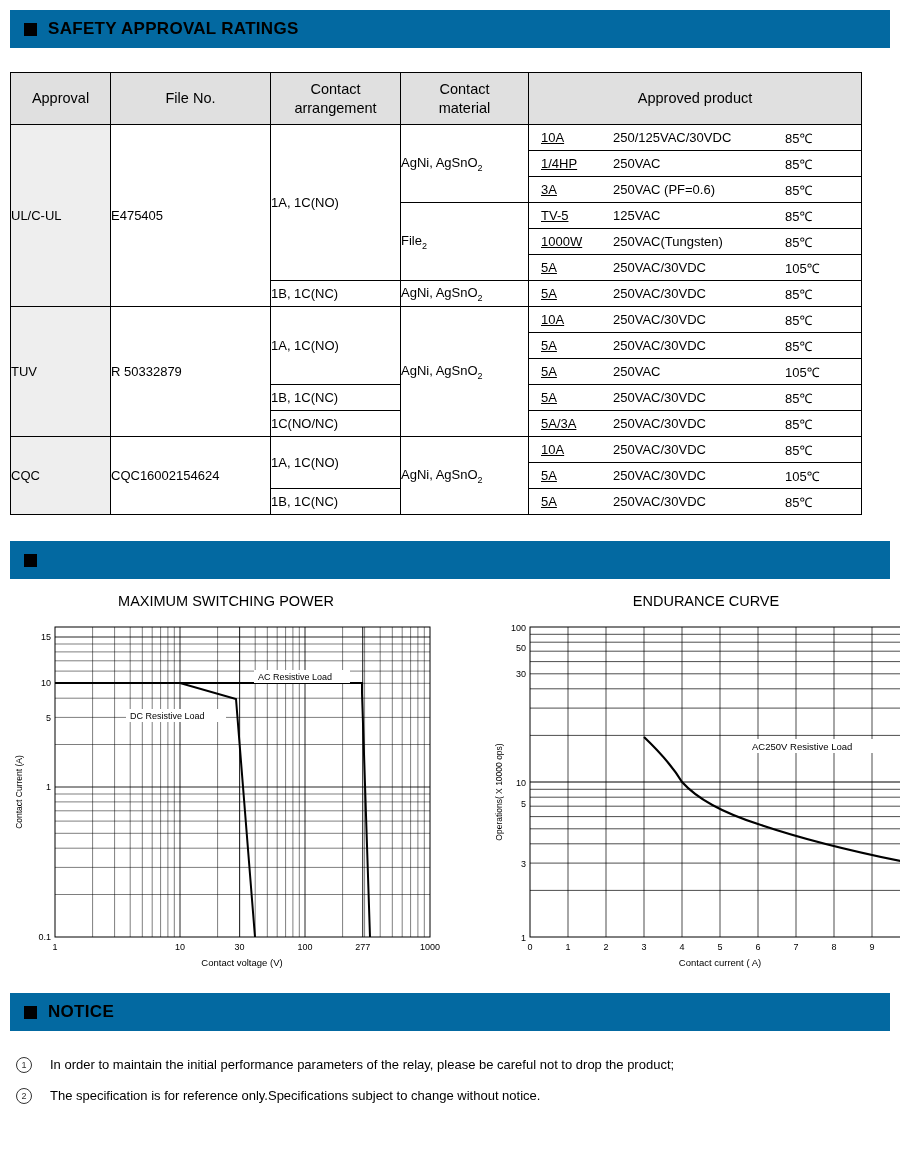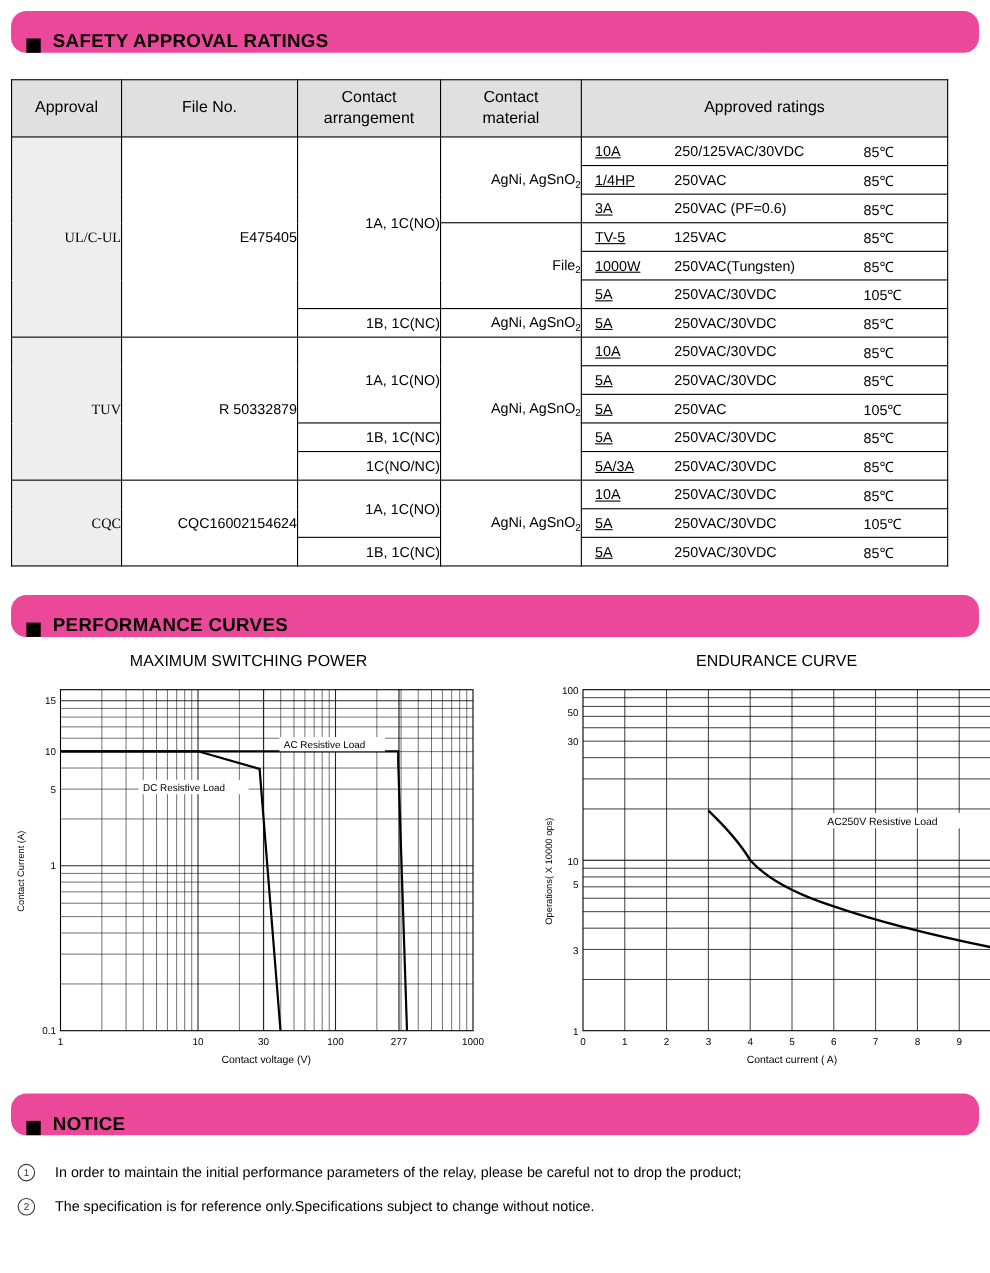--- a/index.html
+++ b/index.html
@@ -7,27 +7,26 @@
     margin: 0; padding: 0;
     width: 900px; height: 1157px;
     background: #ffffff;
     font-family: "Liberation Sans", sans-serif;
     color: #000;
   }
   .page { position: relative; width: 900px; height: 1157px; }
 
   
   .section-bar {
-    background: #ec4899;
+    background: #0369a1;
     height: 38px;
     display: flex;
-    align-items: flex-end;
+    align-items: center;
     padding-left: 14px;
     margin: 0 10px;
-    border-radius: 14px;
   }
   .section-bar .sq {
     width: 13px; height: 13px; background: #000; margin-right: 11px;
   }
   .section-bar .title {
     font-size: 17px; font-weight: bold; letter-spacing: .3px;
   }
 
   
   .tbl-wrap { margin: 24px 10px 0 10px; }
@@ -41,22 +40,22 @@
     padding: 0;
   }
   table.ratings thead th {
     background: #e0e0e0;
     font-weight: normal;
     font-size: 14.5px;
     height: 52px;
     text-align: center;
     line-height: 1.25;
   }
-  td.c { text-align: right; vertical-align: middle; background:#fff;margin-left:14px; }
-  td.shade { background: #eeeeee; font-family: Liberation Serif, serif; }
+  td.c { text-align: left; vertical-align: middle; background:#fff;margin-left:14px; }
+  td.shade { background: #eeeeee; }
   .sub { font-size: 9px; vertical-align: sub; }
 
   
   .rat {
     display: flex;
     align-items: center;
     height: 100%;
     padding: 0 6px 0 12px;
     white-space: nowrap;
   }
@@ -101,21 +100,21 @@
   </div>
 
   <div class="tbl-wrap">
     <table class="ratings">
       <thead>
         <tr>
           <th style="width:100px">Approval</th>
           <th style="width:160px">File No.</th>
           <th style="width:130px">Contact<br>arrangement</th>
           <th style="width:128px">Contact<br>material</th>
-          <th>Approved ratings</th>
+          <th>Approved product</th>
         </tr>
       </thead>
       <tbody>
 
         <tr>
           <td class="c shade" rowspan="7">UL/C-UL</td>
           <td class="c" rowspan="7">E475405</td>
           <td class="c" rowspan="6">1A, 1C(NO)</td>
           <td class="c" rowspan="3">
             <span>AgNi, AgSnO</span><span class="sub">2</span>
@@ -280,21 +279,20 @@
             </div>
           </td>
         </tr>
 
       </tbody>
     </table>
   </div>
 
   <div class="section-bar" style="margin-top:26px;">
     <span class="sq"></span>
-    <span class="title">PERFORMANCE CURVES</span>
   </div>
 
   <div class="curves">
 
     <div class="curve-box">
       <div class="curve-title">MAXIMUM SWITCHING POWER</div>
       <div class="plot">
         <svg width="432" height="360" viewBox="0 0 432 360">
 
           <g stroke="#000" stroke-width="1" fill="none">

